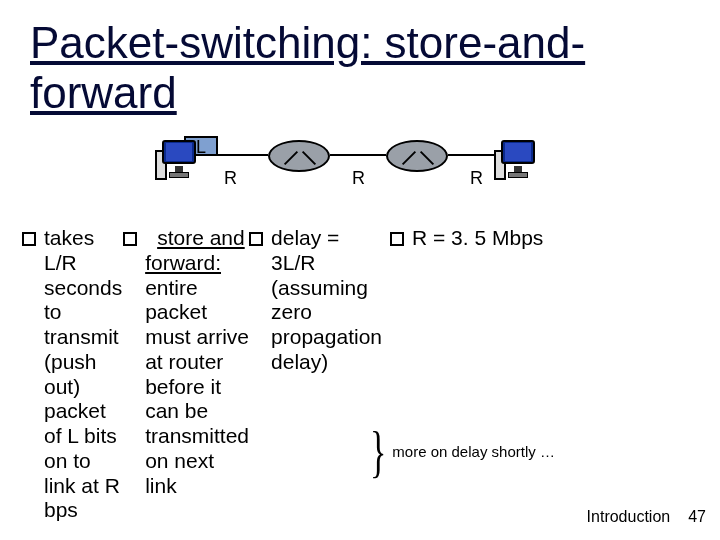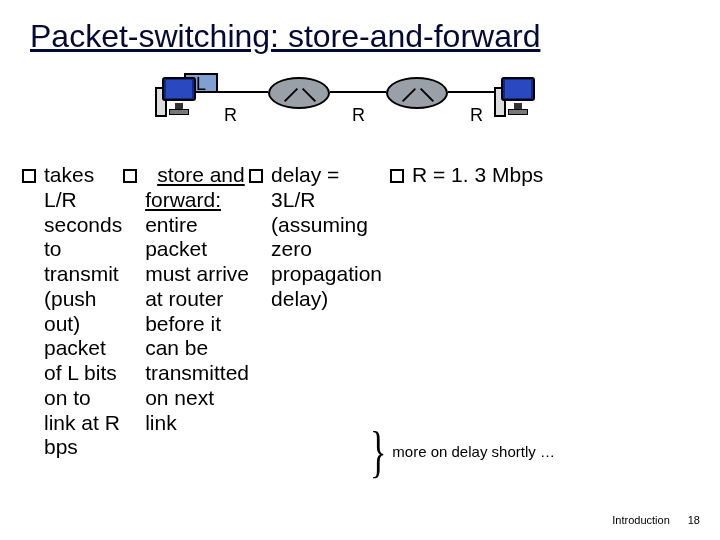--- a/index.html
+++ b/index.html
@@ -6,21 +6,21 @@
   body {
     width: 720px;
     height: 540px;
     background: #fff;
     font-family: "Comic Sans MS", "Segoe Script", cursive, sans-serif;
     color: #000;
     position: relative;
     overflow: hidden;
   }
   .title {
-    font-size: 32px;
+    font-size: 44px;
     text-decoration: underline;
     padding: 18px 0 8px 30px;
     color: #050a35;
     font-weight: 400;
   }
   .diagram {
     width: 720px;
     height: 90px;
     position: relative;
     margin-top: 4px;
@@ -128,22 +128,22 @@
     line-height: 0.7;
     transform: scaleY(1.7);
     margin-right: 6px;
     font-family: "Times New Roman", serif;
   }
   .note {
     font-size: 15px;
   }
   .footer {
     position: absolute;
-    bottom: 14px; right: 20px;
-    font-size: 11px;
+    bottom: 14px; right: 14px;
+    font-size: 16px;
     display: flex;
     align-items: center;
     gap: 18px;
   }
   .footer .chap { color: #000; }
   .footer .pg { color: #000; }
 </style>
 </head>
 <body>
 
@@ -191,26 +191,26 @@
     </div>
     <div class="item">
       <div class="marker"></div>
       <div class="txt">delay = 3L/R (assuming zero propagation delay)</div>
     </div>
   </div>
 
   <div class="col right">
     <div class="item sub">
       <div class="marker"></div>
-      <div class="txt">R = 1. 3 Mbps</div>
+      <div class="txt">R = 3. 5 Mbps</div>
     </div>
   </div>
 </div>
 
 <div class="note-wrap">
   <span class="brace">}</span>
   <span class="note">more on delay shortly …</span>
 </div>
 
 <div class="footer">
   <span class="chap">Introduction</span>
-  <span class="pg">18</span>
+  <span class="pg">47</span>
 </div>
 
 </body></html>

